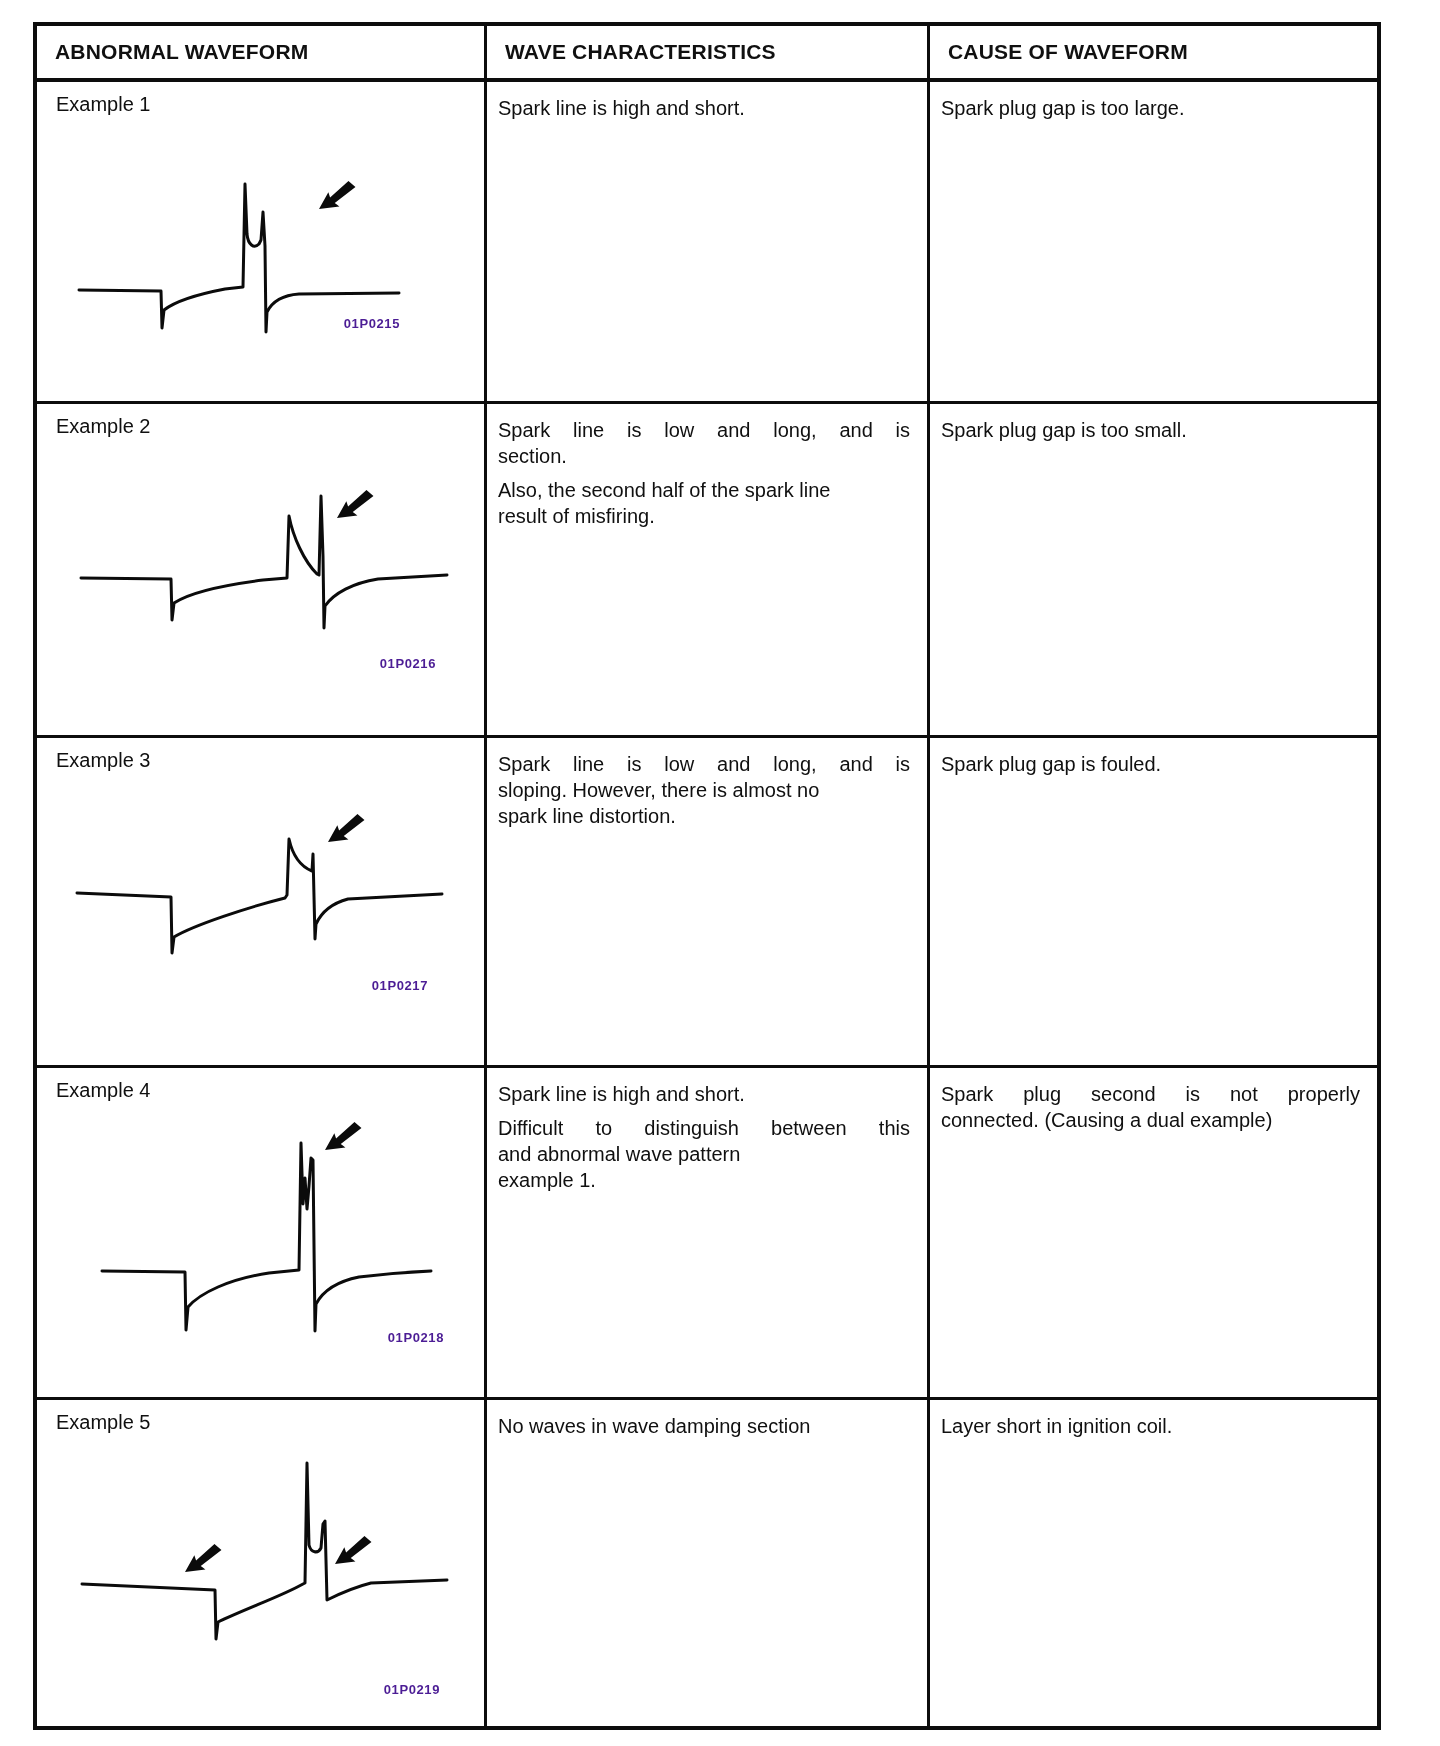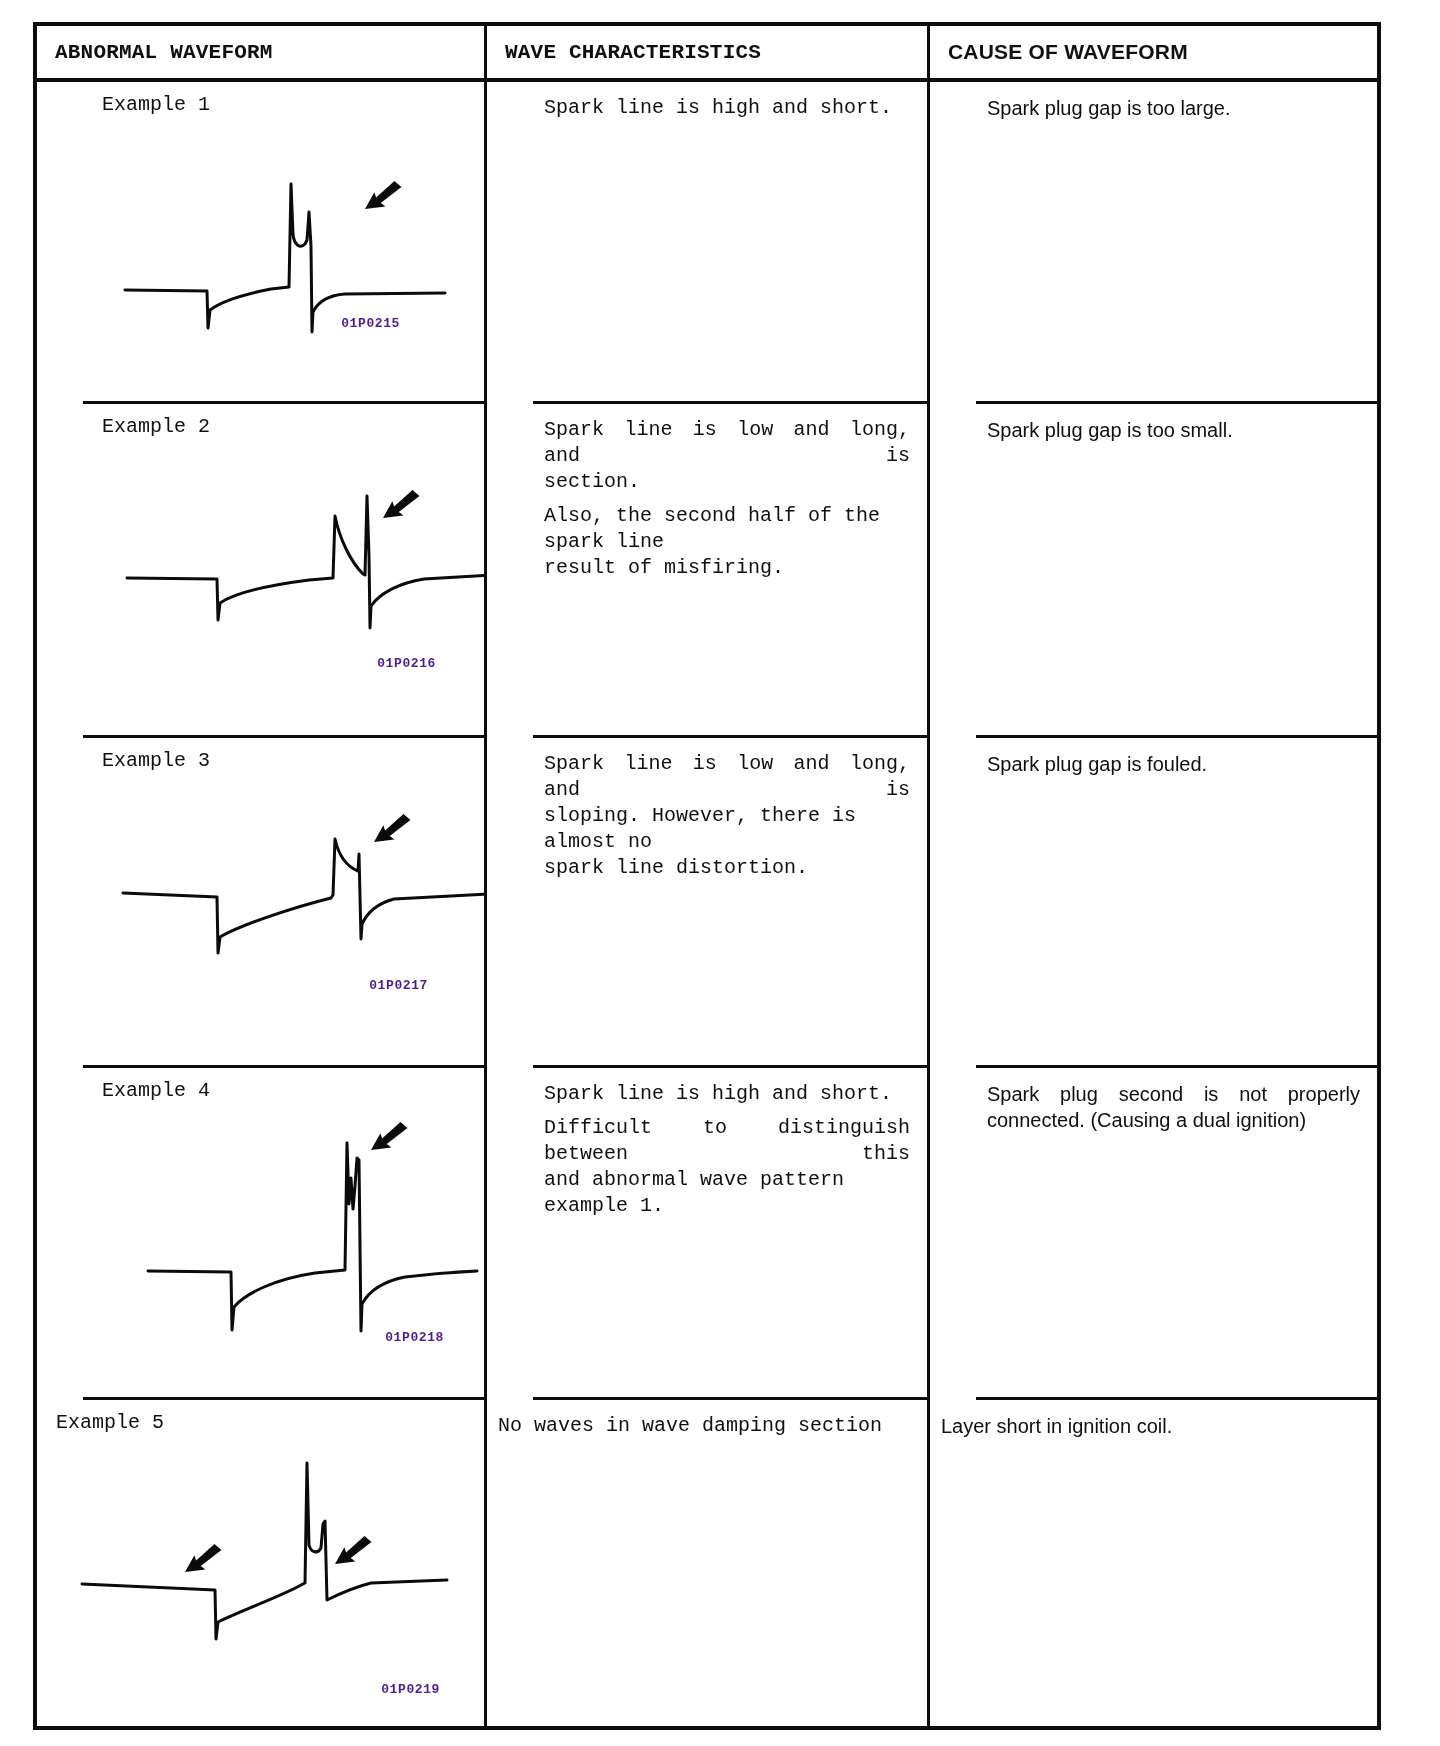--- a/index.html
+++ b/index.html
@@ -1,20 +1,20 @@
 <!DOCTYPE html>
 <html><head>
 <meta charset="utf-8">
 <style>
   html,body{margin:0;padding:0;background:#ffffff;}
   body{width:1440px;height:1746px;position:relative;font-family:"Liberation Sans",sans-serif;color:#101010;-webkit-font-smoothing:antialiased;}
   .doc-table{position:absolute;left:33px;top:22px;width:1348px;height:1708px;border:4px solid #0d0d0d;box-sizing:border-box;background:#fff;display:grid;grid-template-columns:450px 443px 447px;grid-template-rows:56px 322px 334px 330px 332px 326px;}
   .cell{box-sizing:border-box;position:relative;overflow:hidden;}
-  .vline{border-right:3px solid #0d0d0d;font-family:Liberation Mono, monospace;}
-  .hline{border-bottom:3px solid #0d0d0d;margin-left:46px;}
+  .vline{border-right:3px solid #0d0d0d;}
+  .hline{border-bottom:3px solid #0d0d0d;}
   .hdr{border-bottom:4px solid #0d0d0d;display:flex;align-items:center;padding-left:18px;font-weight:bold;font-size:21px;letter-spacing:.2px;}
   .txt-cell{padding:13px 17px 0 11px;font-size:20px;line-height:26px;}
   .txt-line{min-height:26px;}
   .jl{text-align:justify;text-align-last:justify;}
   .para-gap{margin-top:8px;}
   .example-label{position:absolute;left:19px;top:11px;font-size:20px;}
   .wave-svg{position:absolute;left:0;top:0;}
   .wave{fill:none;stroke:#0b0b0b;stroke-width:3;stroke-linecap:round;stroke-linejoin:round;}
   .arrow{fill:#0b0b0b;stroke:none;}
   .fig-code{position:absolute;font-size:13px;font-weight:bold;letter-spacing:.6px;color:#4c1d95;}
@@ -101,21 +101,21 @@
     <span class="fig-code" style="top:262px;right:40px;">01P0218</span>
   </div>
   <div class="cell vline hline txt-cell">
     <div class="txt-line">Spark line is high and short.</div>
     <div class="txt-line jl para-gap">Difficult to distinguish between this</div>
     <div class="txt-line">and abnormal wave pattern</div>
     <div class="txt-line">example 1.</div>
   </div>
   <div class="cell hline txt-cell">
     <div class="txt-line jl">Spark plug second is not properly</div>
-    <div class="txt-line">connected. (Causing a dual ignition)</div>
+    <div class="txt-line">connected. (Causing a dual example)</div>
   </div>
 
   <div class="cell vline">
     <div class="example-label">Example 5</div>
     <svg class="wave-svg" width="447" height="322" viewBox="0 0 447 322">
       <path class="wave" d="M 45,184 L 178,190 L 179,239 L 181,222 C 210,208 245,196 266,184 L 268,183 L 270,63 L 272,145 C 274,153 281,154 284,148 L 286,124 L 288,121 L 290,200 C 298,196 314,188 334,183 L 410,180"></path>
       <g class="arrow" transform="translate(148,172) rotate(-33)">
         <path d="M0,0 L17,-9 L15.5,-3.5 L40,-7.5 L42.5,1.5 L16.5,3.5 L18.5,9 Z"></path>
       </g>
       <g class="arrow" transform="translate(298,164) rotate(-33)">

